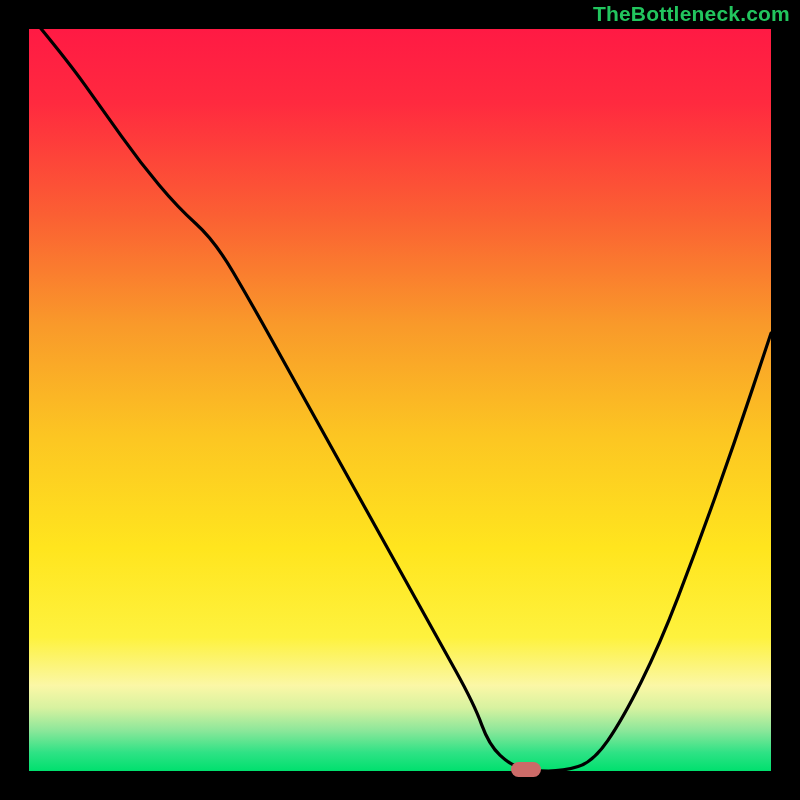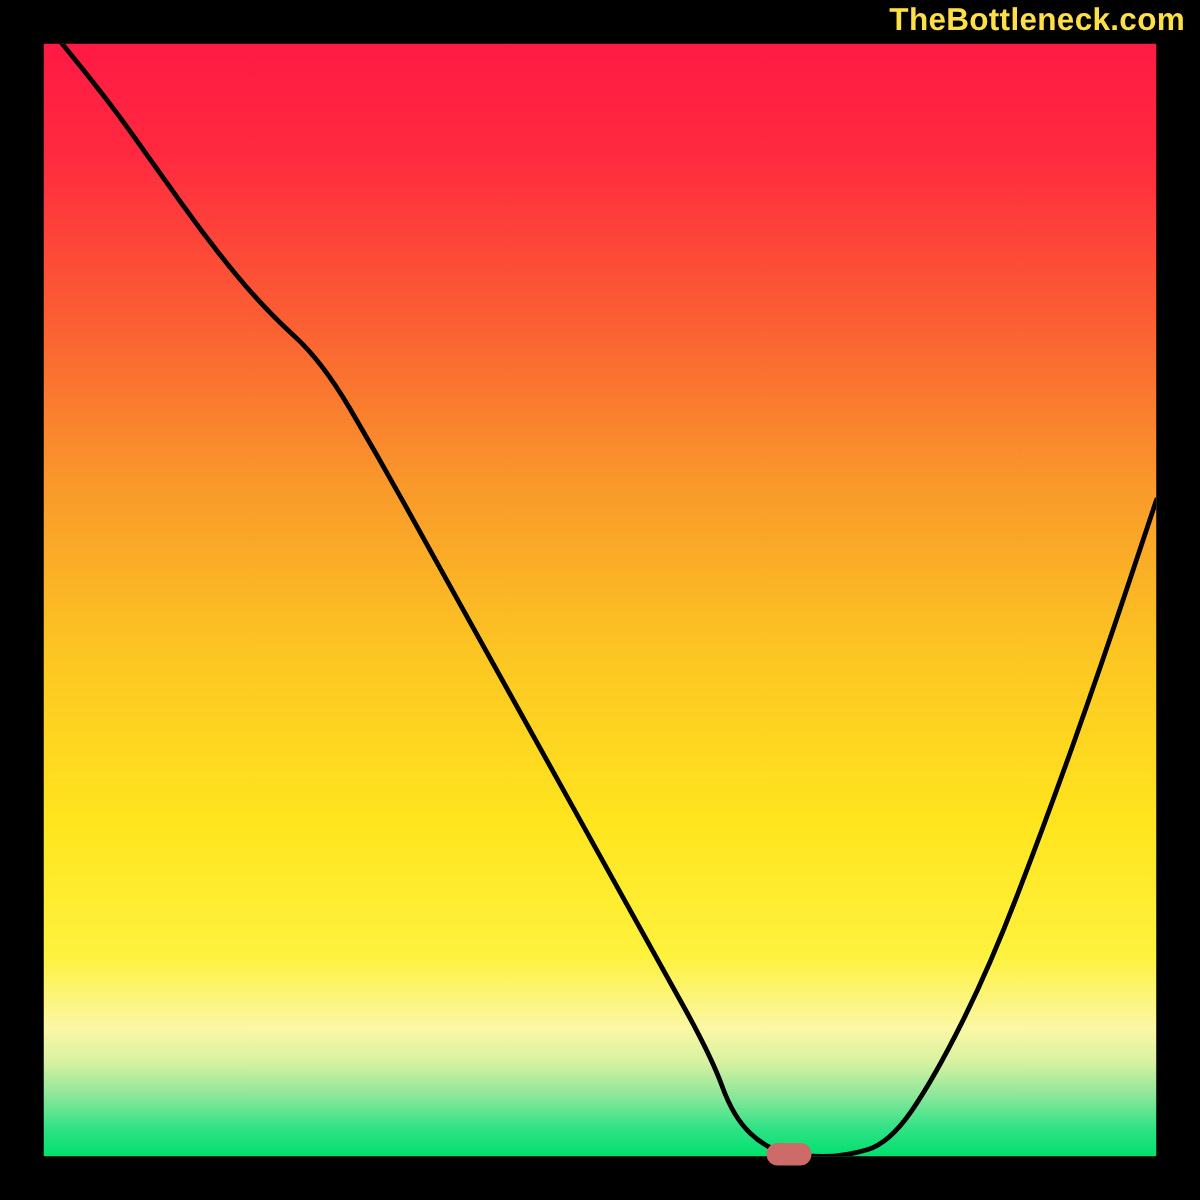--- a/index.html
+++ b/index.html
@@ -18,21 +18,21 @@
     height: 800px;
     background: #000;
   }
   .watermark {
     position: absolute;
     top: 2px;
     right: 10px;
     font-family: Arial, Helvetica, sans-serif;
     font-size: 21px;
     font-weight: 600;
-    color: #fde047;
+    color: #22c55e;
     letter-spacing: 0.2px;
   }
   .plot {
     position: absolute;
     left: 29px;
     top: 29px;
     width: 742px;
     height: 742px;
   }
   .marker {

